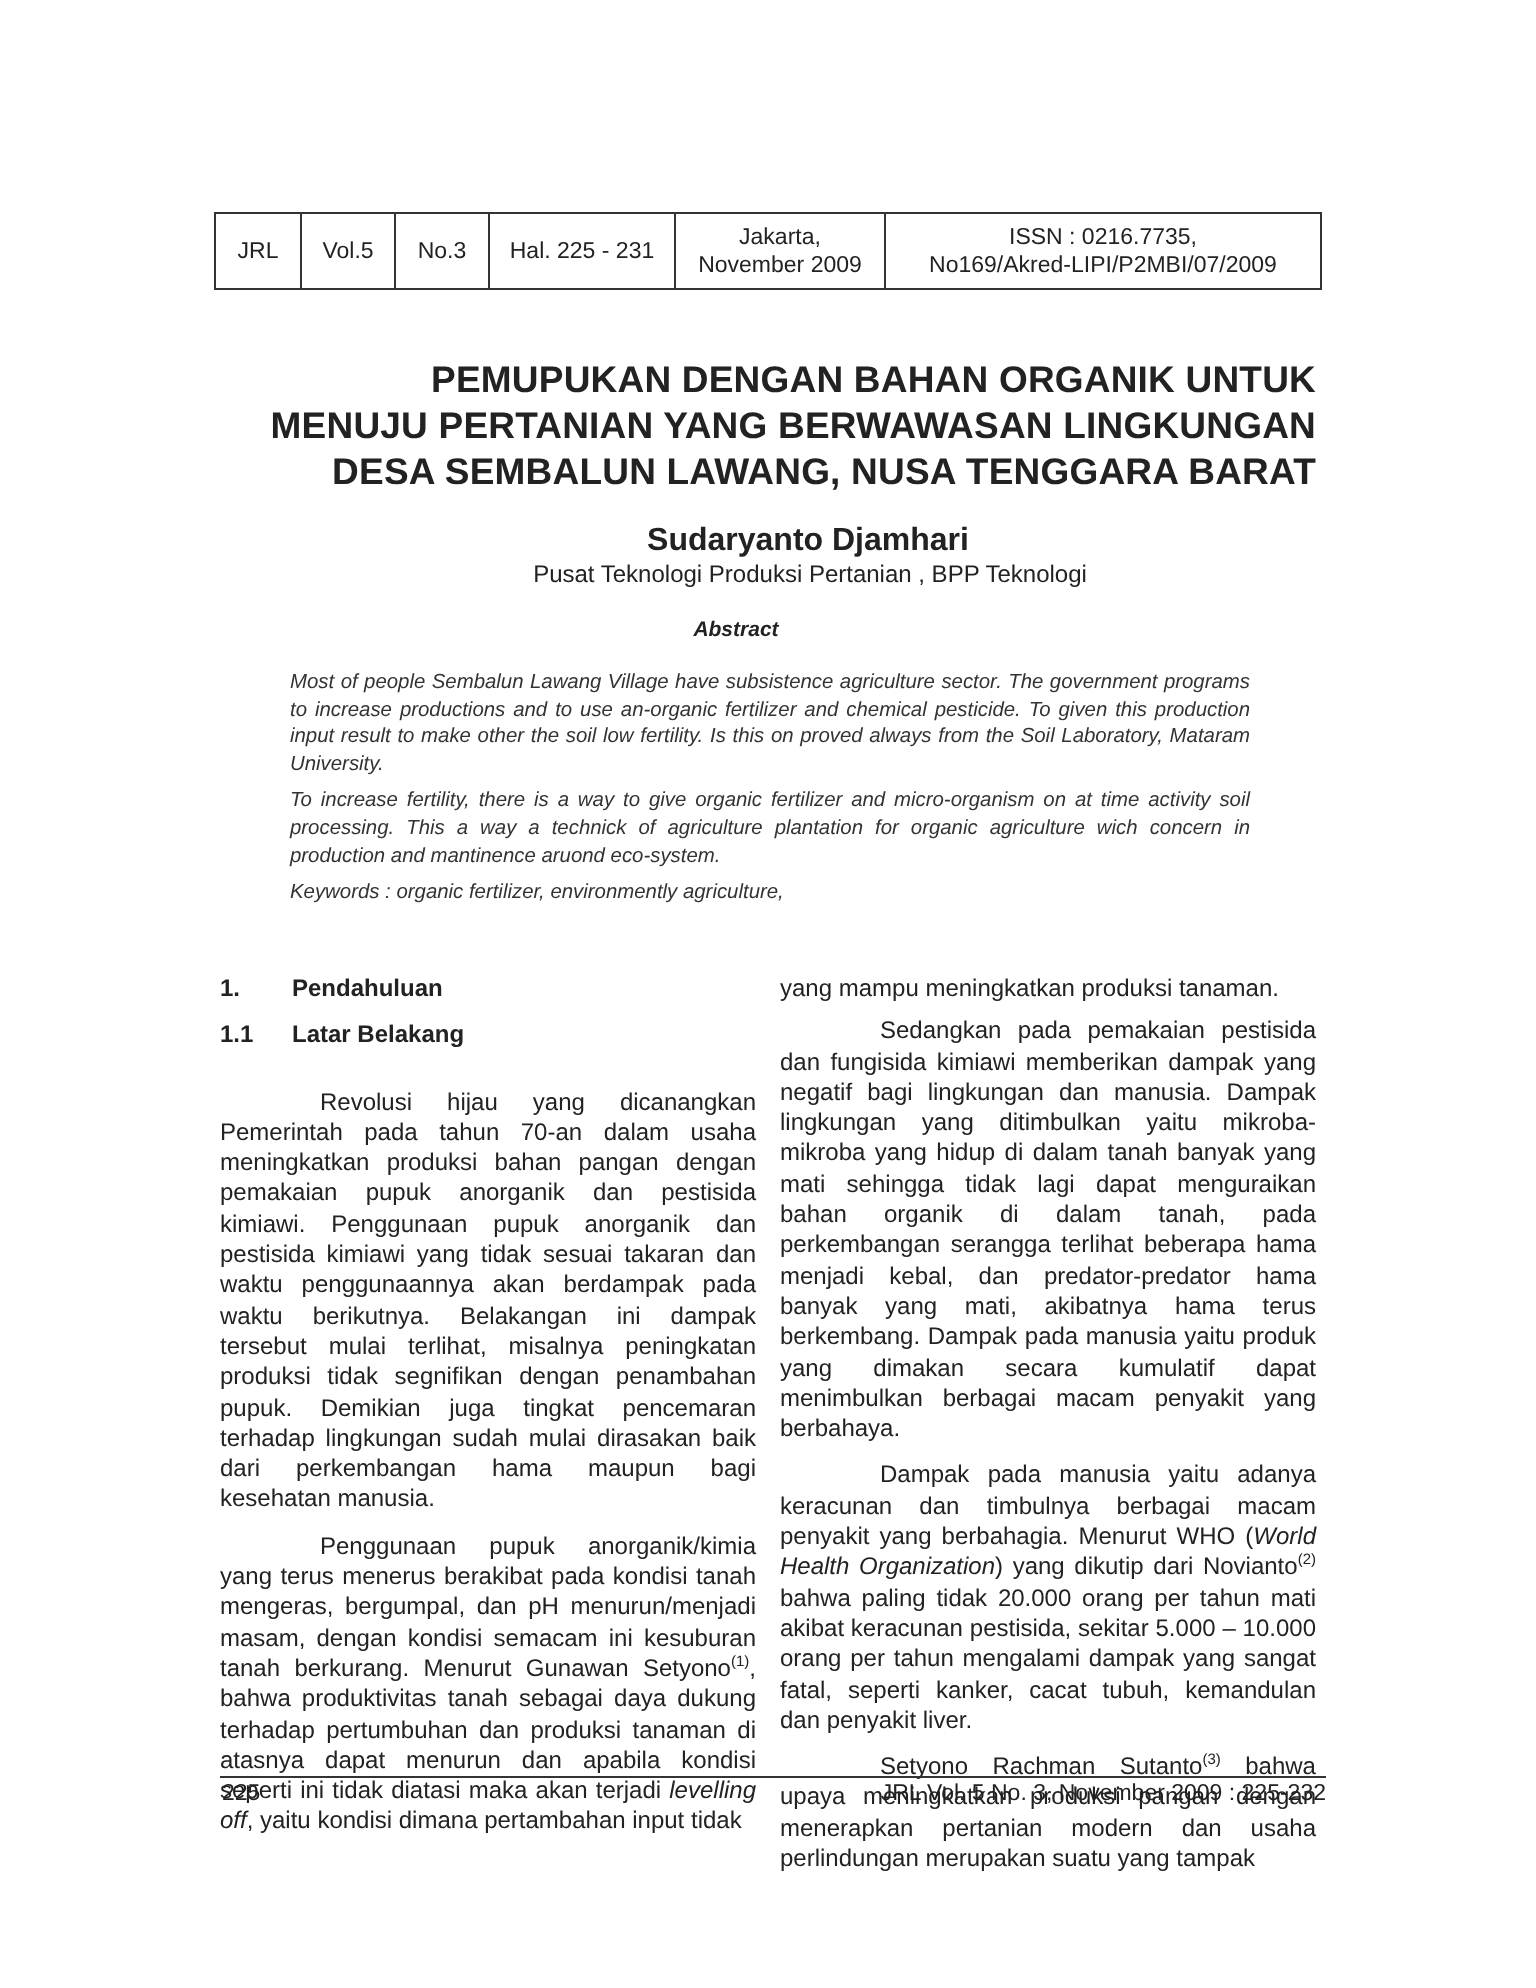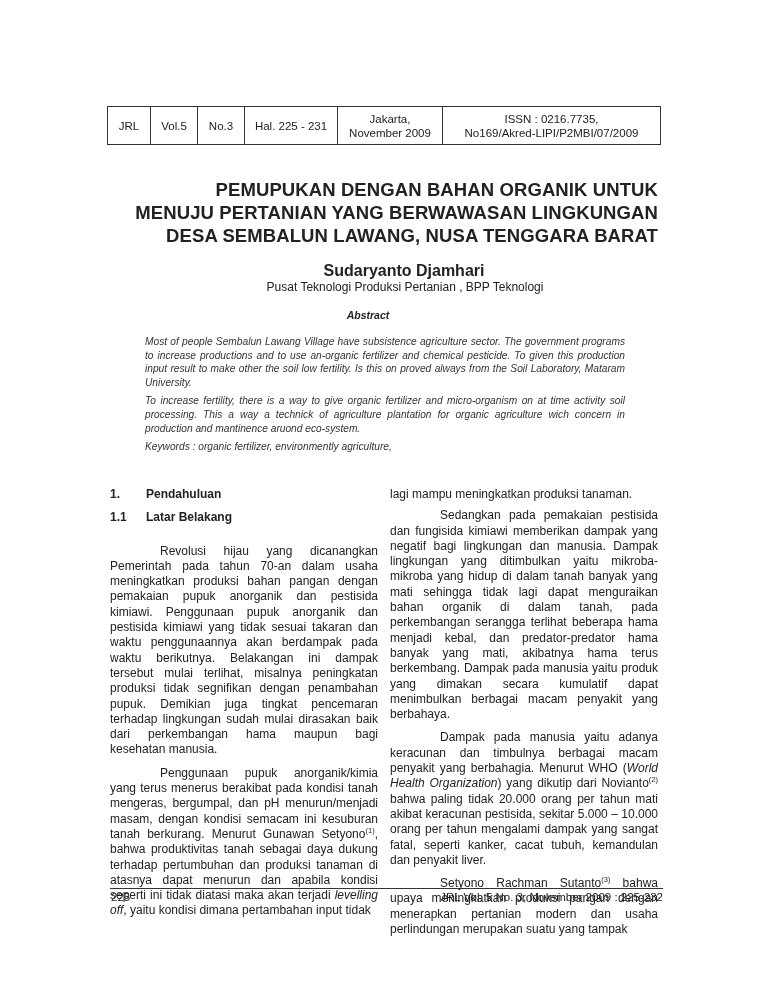--- a/index.html
+++ b/index.html
@@ -82,21 +82,21 @@
   </div>
   <div class="sec-head sub-gap">
     <span class="sec-num">1.1</span>
     <span>Latar Belakang</span>
   </div>
   <p class="indent">Revolusi hijau yang dicanangkan Pemerintah pada tahun 70-an dalam usaha meningkatkan produksi bahan pangan dengan pemakaian pupuk anorganik dan pestisida kimiawi. Penggunaan pupuk anorganik dan pestisida kimiawi yang tidak sesuai takaran dan waktu penggunaannya akan berdampak pada waktu berikutnya. Belakangan ini dampak tersebut mulai terlihat, misalnya peningkatan produksi tidak segnifikan dengan penambahan pupuk.  Demikian juga tingkat pencemaran terhadap lingkungan sudah mulai dirasakan baik dari perkembangan hama maupun bagi kesehatan manusia.</p>
   <p class="indent gap"><span>Penggunaan pupuk anorganik/kimia yang terus menerus berakibat pada kondisi tanah mengeras, bergumpal, dan pH menurun/menjadi masam, dengan kondisi semacam ini  kesuburan tanah berkurang. Menurut Gunawan Setyono</span><sup>(1)</sup><span>, bahwa produktivitas tanah sebagai daya dukung terhadap pertumbuhan dan produksi tanaman di atasnya dapat menurun dan apabila  kondisi seperti ini tidak diatasi maka akan terjadi </span><i>levelling off</i><span>, yaitu kondisi dimana pertambahan input tidak</span></p>
 </div>
 
 <div class="col col-right">
-  <p>lagi mampu meningkatkan produksi tanaman.</p>
+  <p>yang mampu meningkatkan produksi tanaman.</p>
   <p class="indent" style="margin-top:6px">Sedangkan pada pemakaian pestisida dan fungisida kimiawi memberikan dampak yang negatif bagi lingkungan dan manusia. Dampak lingkungan  yang ditimbulkan yaitu mikroba-mikroba yang hidup di dalam tanah banyak yang mati sehingga tidak lagi dapat menguraikan bahan organik di dalam tanah, pada perkembangan serangga terlihat beberapa hama menjadi kebal, dan predator-predator hama banyak yang mati, akibatnya hama terus berkembang. Dampak pada manusia yaitu produk yang dimakan secara kumulatif dapat menimbulkan berbagai macam penyakit yang berbahaya.</p>
   <p class="indent gap"><span>Dampak pada manusia yaitu adanya keracunan dan timbulnya berbagai macam penyakit yang berbahagia. Menurut WHO (</span><i>World Health Organization</i><span>) yang dikutip dari Novianto</span><sup>(2)</sup><span> bahwa paling tidak 20.000 orang per tahun mati akibat keracunan pestisida, sekitar 5.000 – 10.000 orang per tahun mengalami dampak yang sangat fatal, seperti kanker, cacat tubuh, kemandulan dan penyakit liver.</span></p>
   <p class="indent gap"><span>Setyono Rachman Sutanto</span><sup>(3)</sup><span> bahwa upaya meningkatkan produksi pangan dengan menerapkan pertanian modern dan usaha perlindungan merupakan suatu yang tampak</span></p>
 </div>
 
 <div class="footer-rule"></div>
 <div class="page-num">225</div>
 <div class="footer-cite">JRL Vol. 5 No. 3, November 2009 : 225-232</div>
 
 </body></html>

